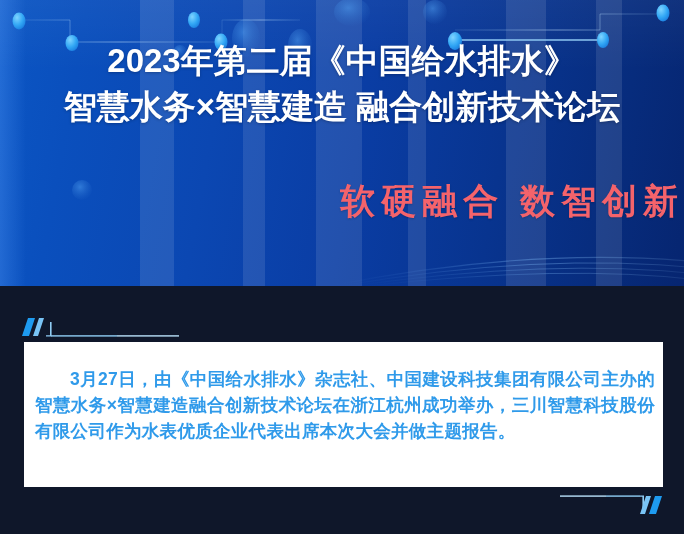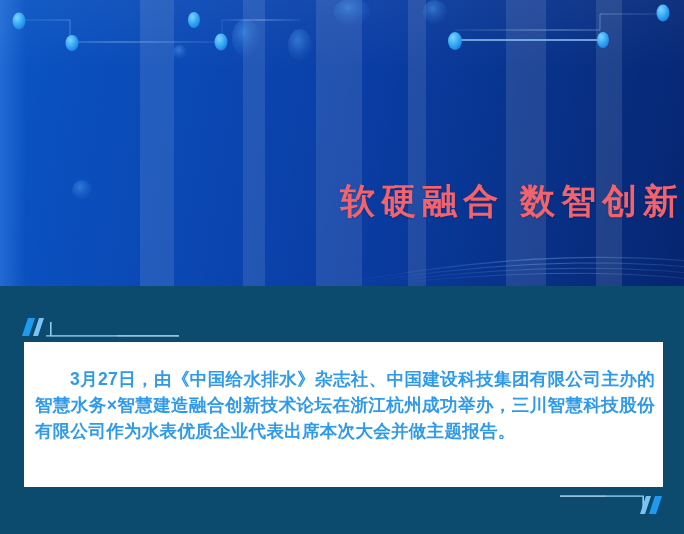--- a/index.html
+++ b/index.html
@@ -92,21 +92,21 @@
     text-shadow: 0 1px 2px rgba(0,0,0,0.18);
   }
 
   
   #content {
     position: absolute;
     left: 0;
     top: 286px;
     width: 684px;
     height: 248px;
-    background: #0c4a6e;
+    background: #0f172a;
   }
   #quote-box {
     position: absolute;
     left: 24px;
     top: 56px;           
     width: 639px;
     height: 145px;
     background: #ffffff;
   }
   #body-text {
@@ -211,20 +211,24 @@
       </g>
 
       <g fill="none" stroke="url(#arcG)">
         <path d="M330 286 Q530 246 700 262" stroke-width="1.2"></path>
         <path d="M340 286 Q540 252 700 268" stroke-width="1"></path>
         <path d="M352 286 Q552 258 700 274" stroke-width="0.8"></path>
         <path d="M366 286 Q566 264 700 280" stroke-width="0.8"></path>
       </g>
     </svg>
 
+    <div id="banner-text">
+      <div class="title-line">2023年第二届《中国给水排水》</div>
+      <div class="title-line">智慧水务×智慧建造 融合创新技术论坛</div>
+    </div>
 
     <div id="slogan">软硬融合  数智创新</div>
   </div>
 
   <div id="content">
 
     <svg class="qmark" id="quote-open" width="180" height="26" viewBox="0 0 180 26">
       <path d="M8 4 L15 4 L9 22 L2 22 Z" fill="#1e9bf0"></path>
       <path d="M19 4 L24 4 L18 22 L13 22 Z" fill="#79c4f5"></path>
       <path d="M26 21.2 L30 21.2 L30 8 L31.6 8 L31.6 22.4 L26 22.4 Z" fill="#8fccf3"></path>

